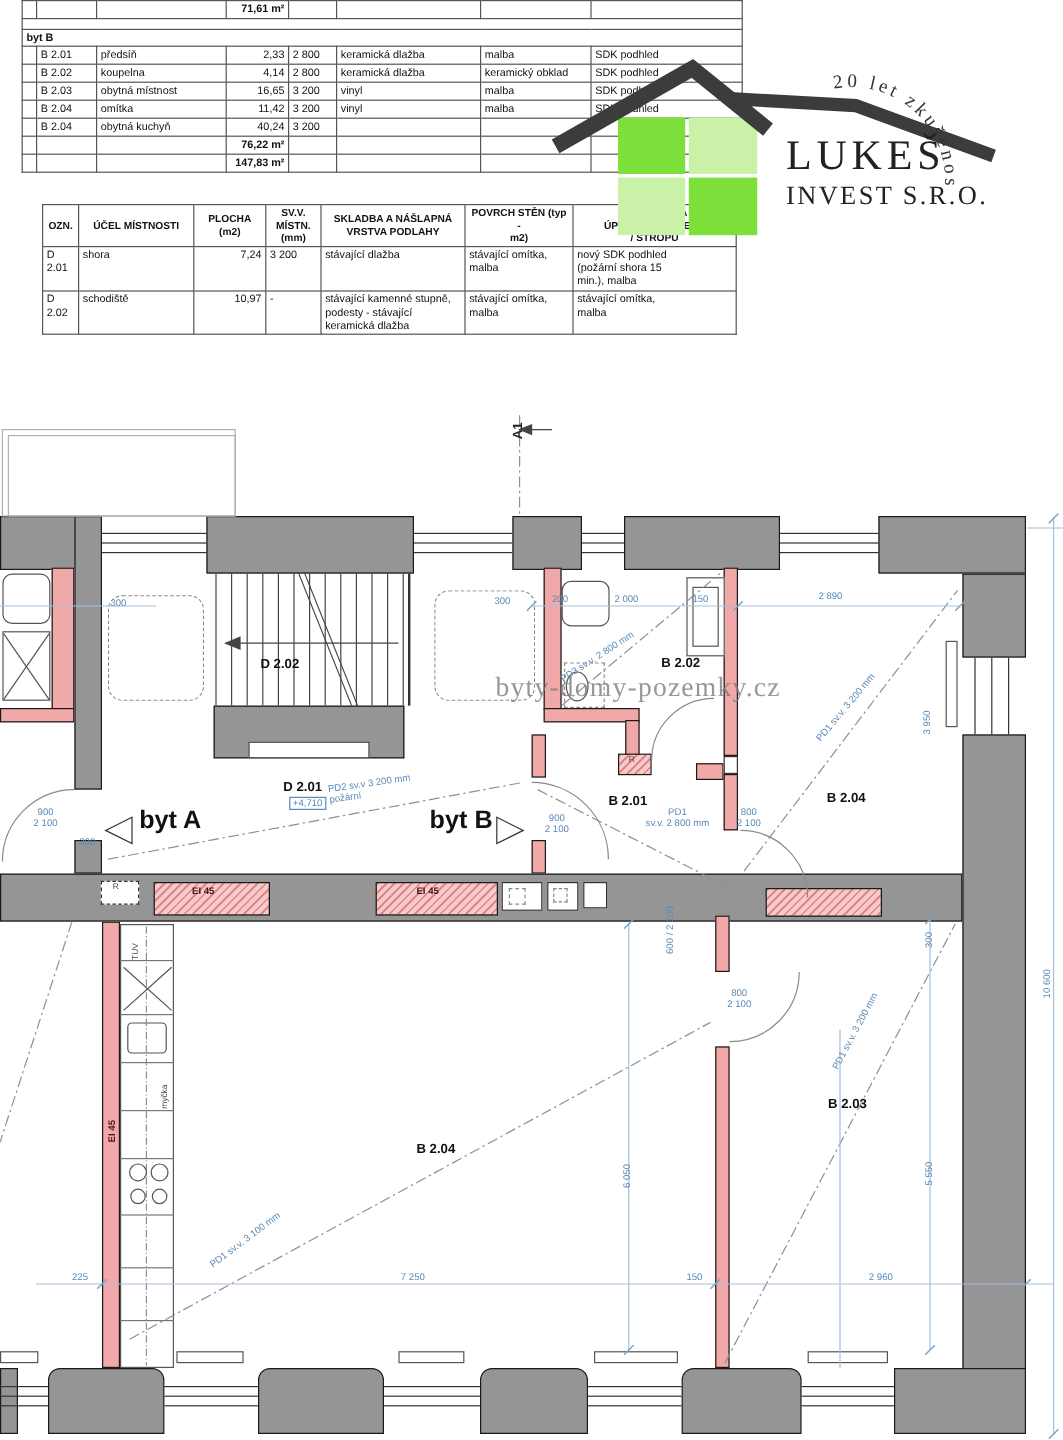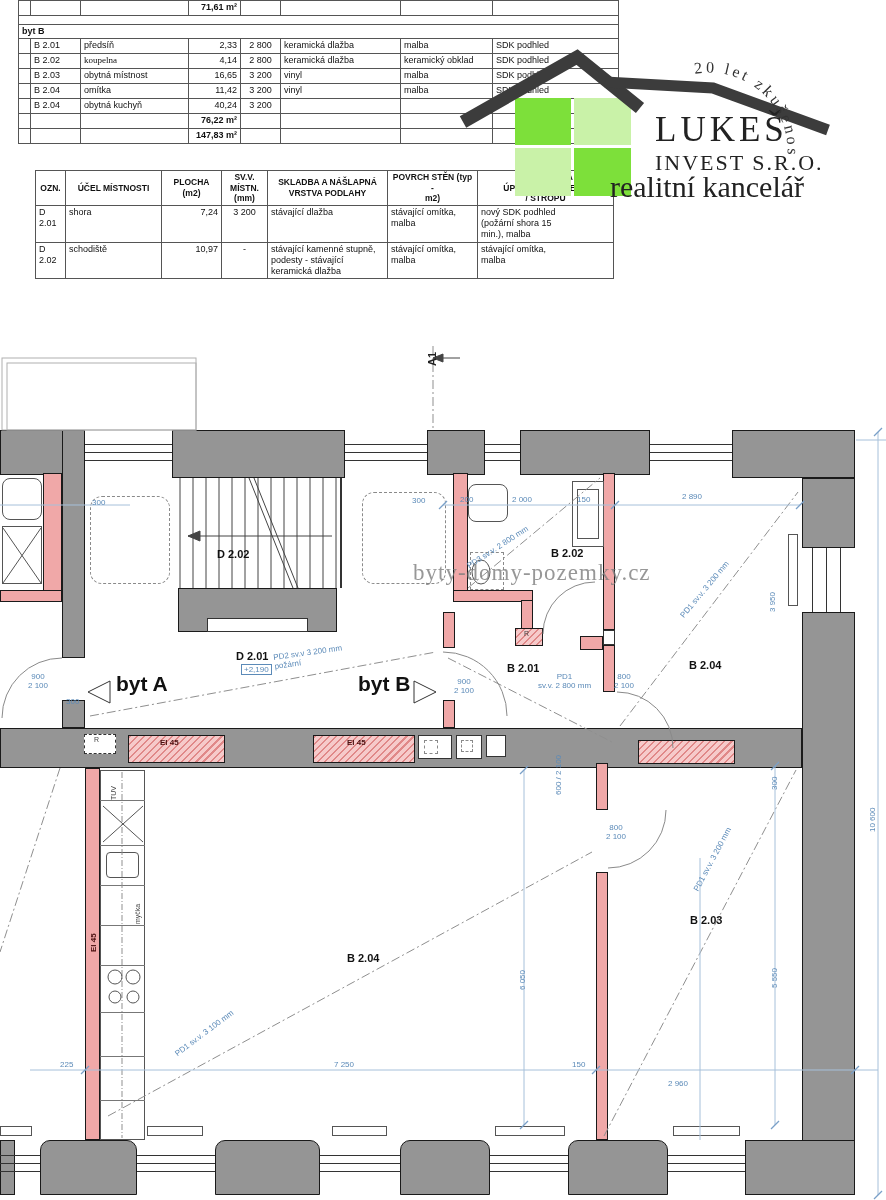--- a/index.html
+++ b/index.html
@@ -4,21 +4,21 @@
 <style>
   html,body{margin:0;padding:0;background:#fff;}
   body{width:886px;height:1200px;position:relative;overflow:hidden;
        font-family:"Liberation Sans",sans-serif;}
   
   .sched{position:absolute;border-collapse:collapse;table-layout:fixed;
          font-size:9px;color:#111;background:#fff;}
   .sched td{border:1px solid #555;padding:1px 3px;overflow:hidden;
             white-space:pre-line;vertical-align:top;line-height:1.25;}
   .sched td.num{text-align:right;}
-  .sched td.ctr{text-align:center;}
+  .sched td.ctr{}
   .sched td.b{font-weight:bold;}
   .sched td.hdr{font-weight:bold;text-align:center;vertical-align:middle;font-size:8.5px;}
   .sched td.title{font-weight:normal;}
   
   #logo{position:absolute;left:455px;top:38px;width:431px;height:192px;z-index:30;}
   #logo .sq{position:absolute;}
   #rk{position:absolute;left:58px;top:38px;font-family:"DejaVu Serif","Liberation Serif",serif;
       font-weight:bold;font-size:92px;line-height:1;color:#2d2d30;letter-spacing:-4px;}
   #lk1{position:absolute;left:200px;top:72px;font-family:"Liberation Serif",serif;
        font-size:35px;letter-spacing:4px;color:#222;}
@@ -94,21 +94,21 @@
         <td style="height: 12px;">předsíň</td>
         <td class="num" style="height: 12px;">2,33</td>
         <td class="ctr" style="height: 12px;">2 800</td>
         <td style="height: 12px;">keramická dlažba</td>
         <td style="height: 12px;">malba</td>
         <td style="height: 12px;">SDK podhled</td>
       </tr>
       <tr>
         <td style="height: 12px;"></td>
         <td style="height: 12px;">B 2.02</td>
-        <td style="height: 12px; font-family: Liberation Serif, serif;">koupelna</td>
+        <td style="height: 12px;">koupelna</td>
         <td class="num" style="height: 12px;">4,14</td>
         <td class="ctr" style="height: 12px;">2 800</td>
         <td style="height: 12px;">keramická dlažba</td>
         <td style="height: 12px;">keramický obklad</td>
         <td style="height: 12px;">SDK podhled</td>
       </tr>
       <tr>
         <td style="height: 12px;"></td>
         <td style="height: 12px;">B 2.03</td>
         <td style="height: 12px;">obytná místnost</td>
@@ -224,21 +224,20 @@
   <svg width="431" height="192" viewBox="0 0 431 192" style="position:absolute;left:0;top:0;">
     <polyline points="8,84 122,19 185,70" fill="none" stroke="var(--rf)" stroke-width="13"></polyline>
     <polyline points="150,44 258,50 373,92" fill="none" stroke="var(--rf)" stroke-width="11"></polyline>
     <path id="arcp" d="M 240 36 A 78 78 0 0 1 332 122" fill="none" stroke="none"></path>
     <text font-family="Liberation Serif,serif" font-size="16" letter-spacing="3" fill="#333">
       <textPath href="#arcp">20 let zkušeností</textPath>
     </text>
   </svg>
   <div id="lk1">LUKEŠ</div>
   <div id="lk2">INVEST S.R.O.</div>
-  <div id="lk3">realitní kancelář</div>
 </div>
 
 <div id="plan">
 
   <div class="wg" style="left:0;top:430px;width:85px;height:45px;"></div>
   <div class="wg" style="left:172px;top:430px;width:173px;height:48px;"></div>
   <div class="wg" style="left:427px;top:430px;width:58px;height:45px;"></div>
   <div class="wg" style="left:520px;top:430px;width:130px;height:45px;"></div>
   <div class="wg" style="left:732px;top:430px;width:123px;height:48px;"></div>
   <div class="wg" style="left:802px;top:478px;width:53px;height:70px;"></div>
@@ -443,21 +442,21 @@
       <span class="pl dim" style="left: 92px; top: 498px;">300</span>
       <span class="pl dim" style="left: 66px; top: 697px;">300</span>
       <span class="pl dim" style="left: 412px; top: 496px;">300</span>
       <span class="pl dim" style="left: 460px; top: 495px;">200</span>
       <span class="pl dim" style="left: 512px; top: 495px;">2 000</span>
       <span class="pl dim" style="left: 577px; top: 495px;">150</span>
       <span class="pl dim" style="left: 682px; top: 492px;">2 890</span>
       <span class="pl dim" style="left: 60px; top: 1060px; text-align: center;">225</span>
       <span class="pl dim" style="left: 334px; top: 1060px;">7 250</span>
       <span class="pl dim" style="left: 572px; top: 1060px;">150</span>
-      <span class="pl dim" style="left: 668px; top: 1060px; margin-top: 19px;">2 960</span>
+      <span class="pl dim" style="left: 724px; top: 1060px;">2 960</span>
       <span class="pl dim2" style="left: 28px; top: 672px;">900
 2 100</span>
       <span class="pl dim2" style="left: 454px; top: 677px;">900
 2 100</span>
       <span class="pl dim2" style="left: 614px; top: 672px;">800
 2 100</span>
       <span class="pl dim2" style="left: 606px; top: 823px;">800
 2 100</span>
       <span class="pl dim2" style="left: 538px; top: 672px;">PD1
 sv.v. 2 800 mm</span>
@@ -466,21 +465,21 @@
       <span class="pl dimv" style="left: 770px; top: 988px;">5 550</span>
       <span class="pl dimv" style="left: 868px; top: 832px;">10 600</span>
       <span class="pl dimv" style="left: 518px; top: 990px;">6 050</span>
       <span class="pl dimv" style="left: 554px; top: 795px;">600 / 2 100</span>
       <span class="pl diag" style="left: 468px; top: 562px; transform: rotate(-33deg);">PD3 sv.v. 2 800 mm</span>
       <span class="pl diag" style="left: 682px; top: 612px; transform: rotate(-50deg);">PD1 sv.v. 3 200 mm</span>
       <span class="pl diag" style="left: 176px; top: 1050px; transform: rotate(-37deg);">PD1 sv.v. 3 100 mm</span>
       <span class="pl diag" style="left: 696px; top: 886px; transform: rotate(-62deg);">PD1 sv.v. 3 200 mm</span>
       <span class="pl diag2" style="left: 274px; top: 653px; transform: rotate(-8deg);">PD2 sv.v 3 200 mm
 požární</span>
-      <span class="pl elev" style="left: 241px; top: 664px;">+2,190</span>
+      <span class="pl elev" style="left: 241px; top: 664px;">+4,710</span>
       <span class="pl ei" style="left: 160px; top: 738px;">EI 45</span>
       <span class="pl ei" style="left: 347px; top: 738px;">EI 45</span>
       <span class="pl eiv" style="left: 89px; top: 952px;">EI 45</span>
       <span class="pl tinyv" style="left: 110px; top: 800px;">TUV</span>
       <span class="pl tinyv" style="left: 134px; top: 924px;">myčka</span>
       <span class="pl tiny" style="left: 94px; top: 736px;">R</span>
       <span class="pl tiny" style="left: 524px; top: 630px;">R</span>
       <span class="pl a1" style="left: 426px; top: 366px;">A1</span>
     </div>
 </div>

